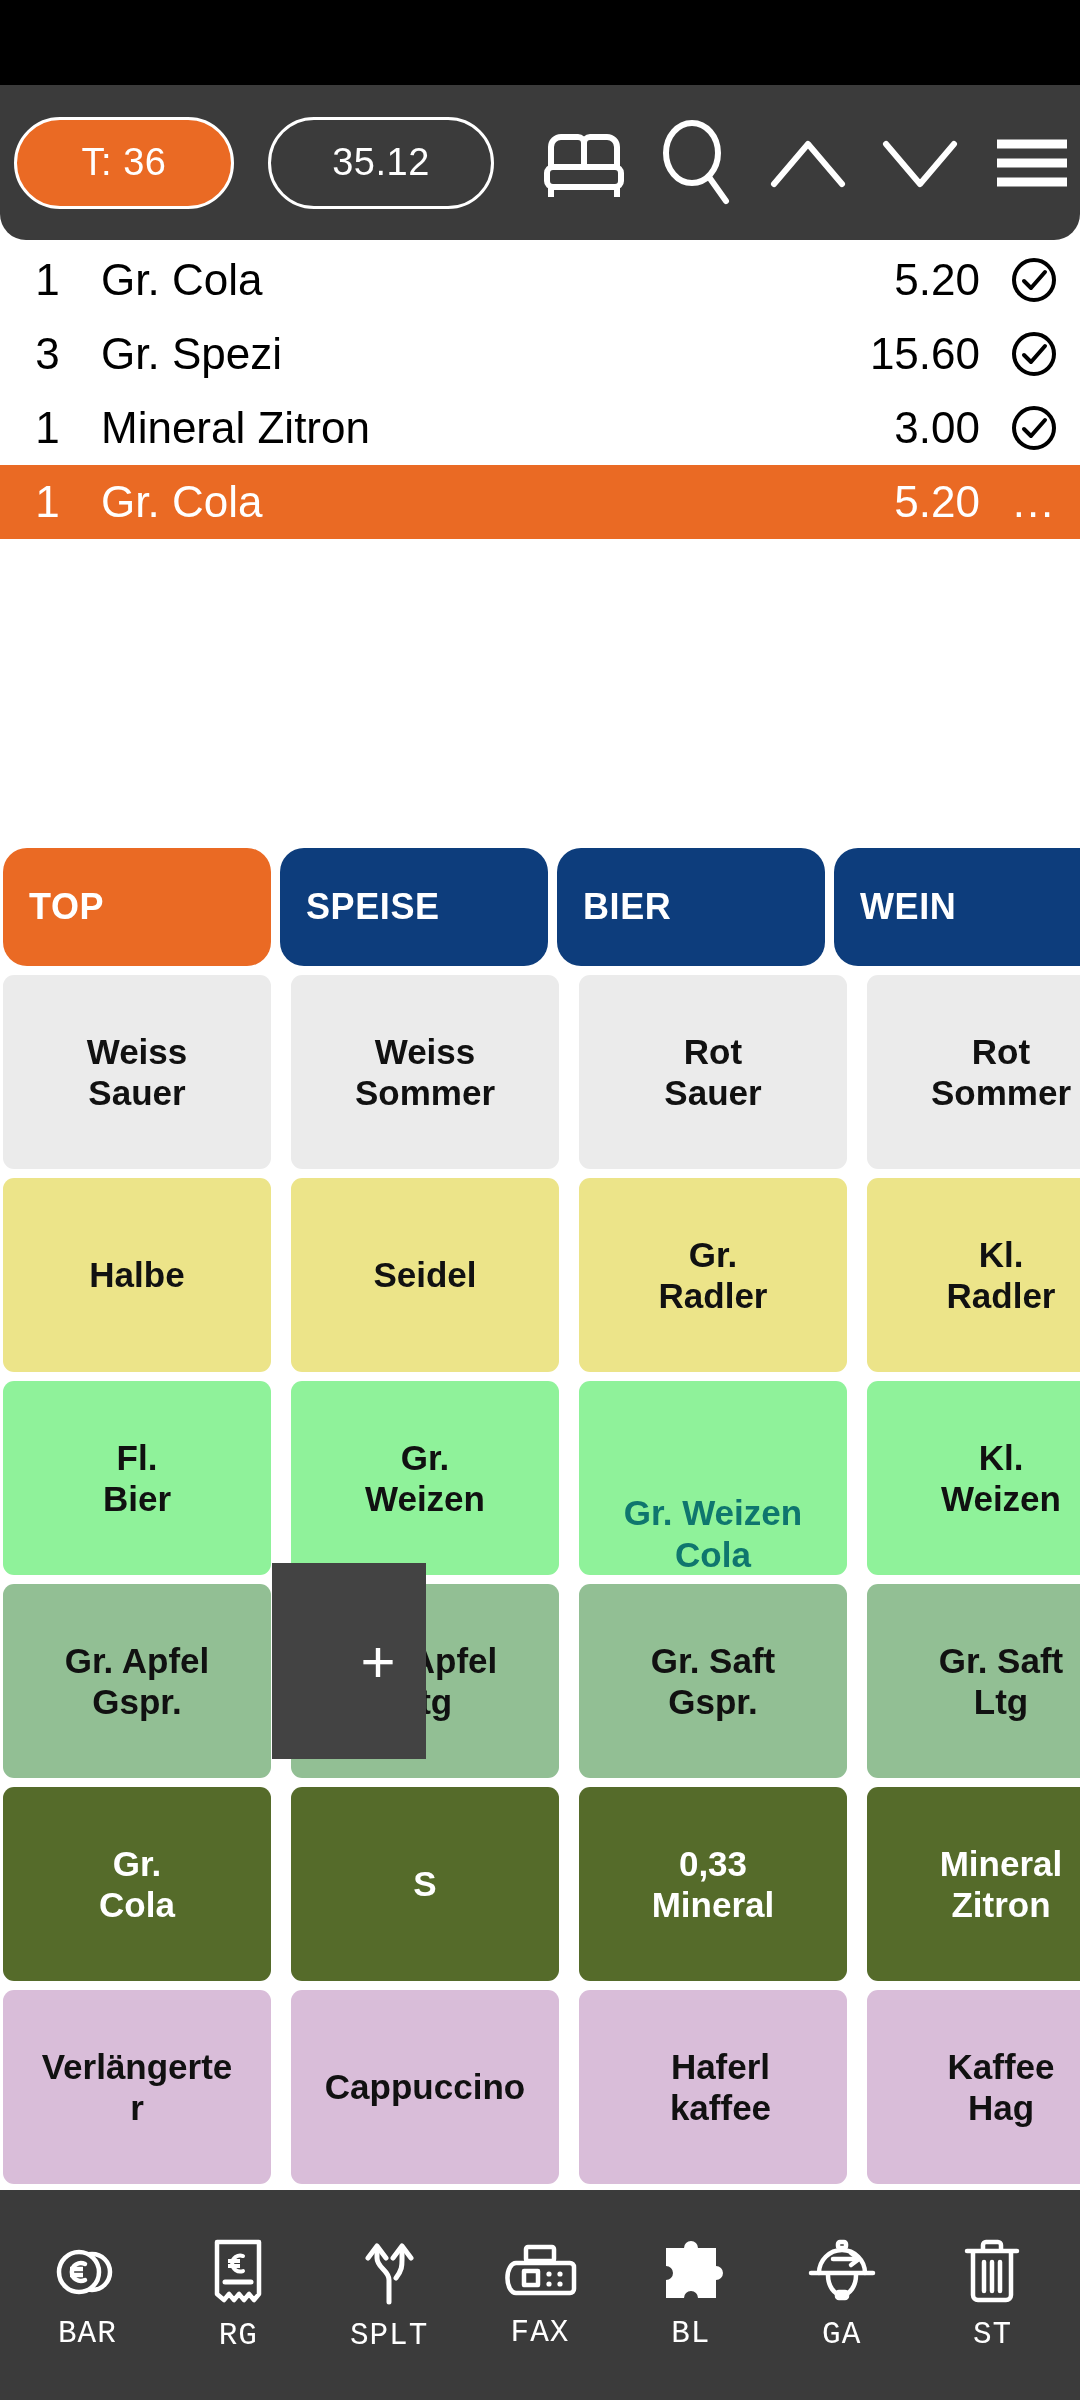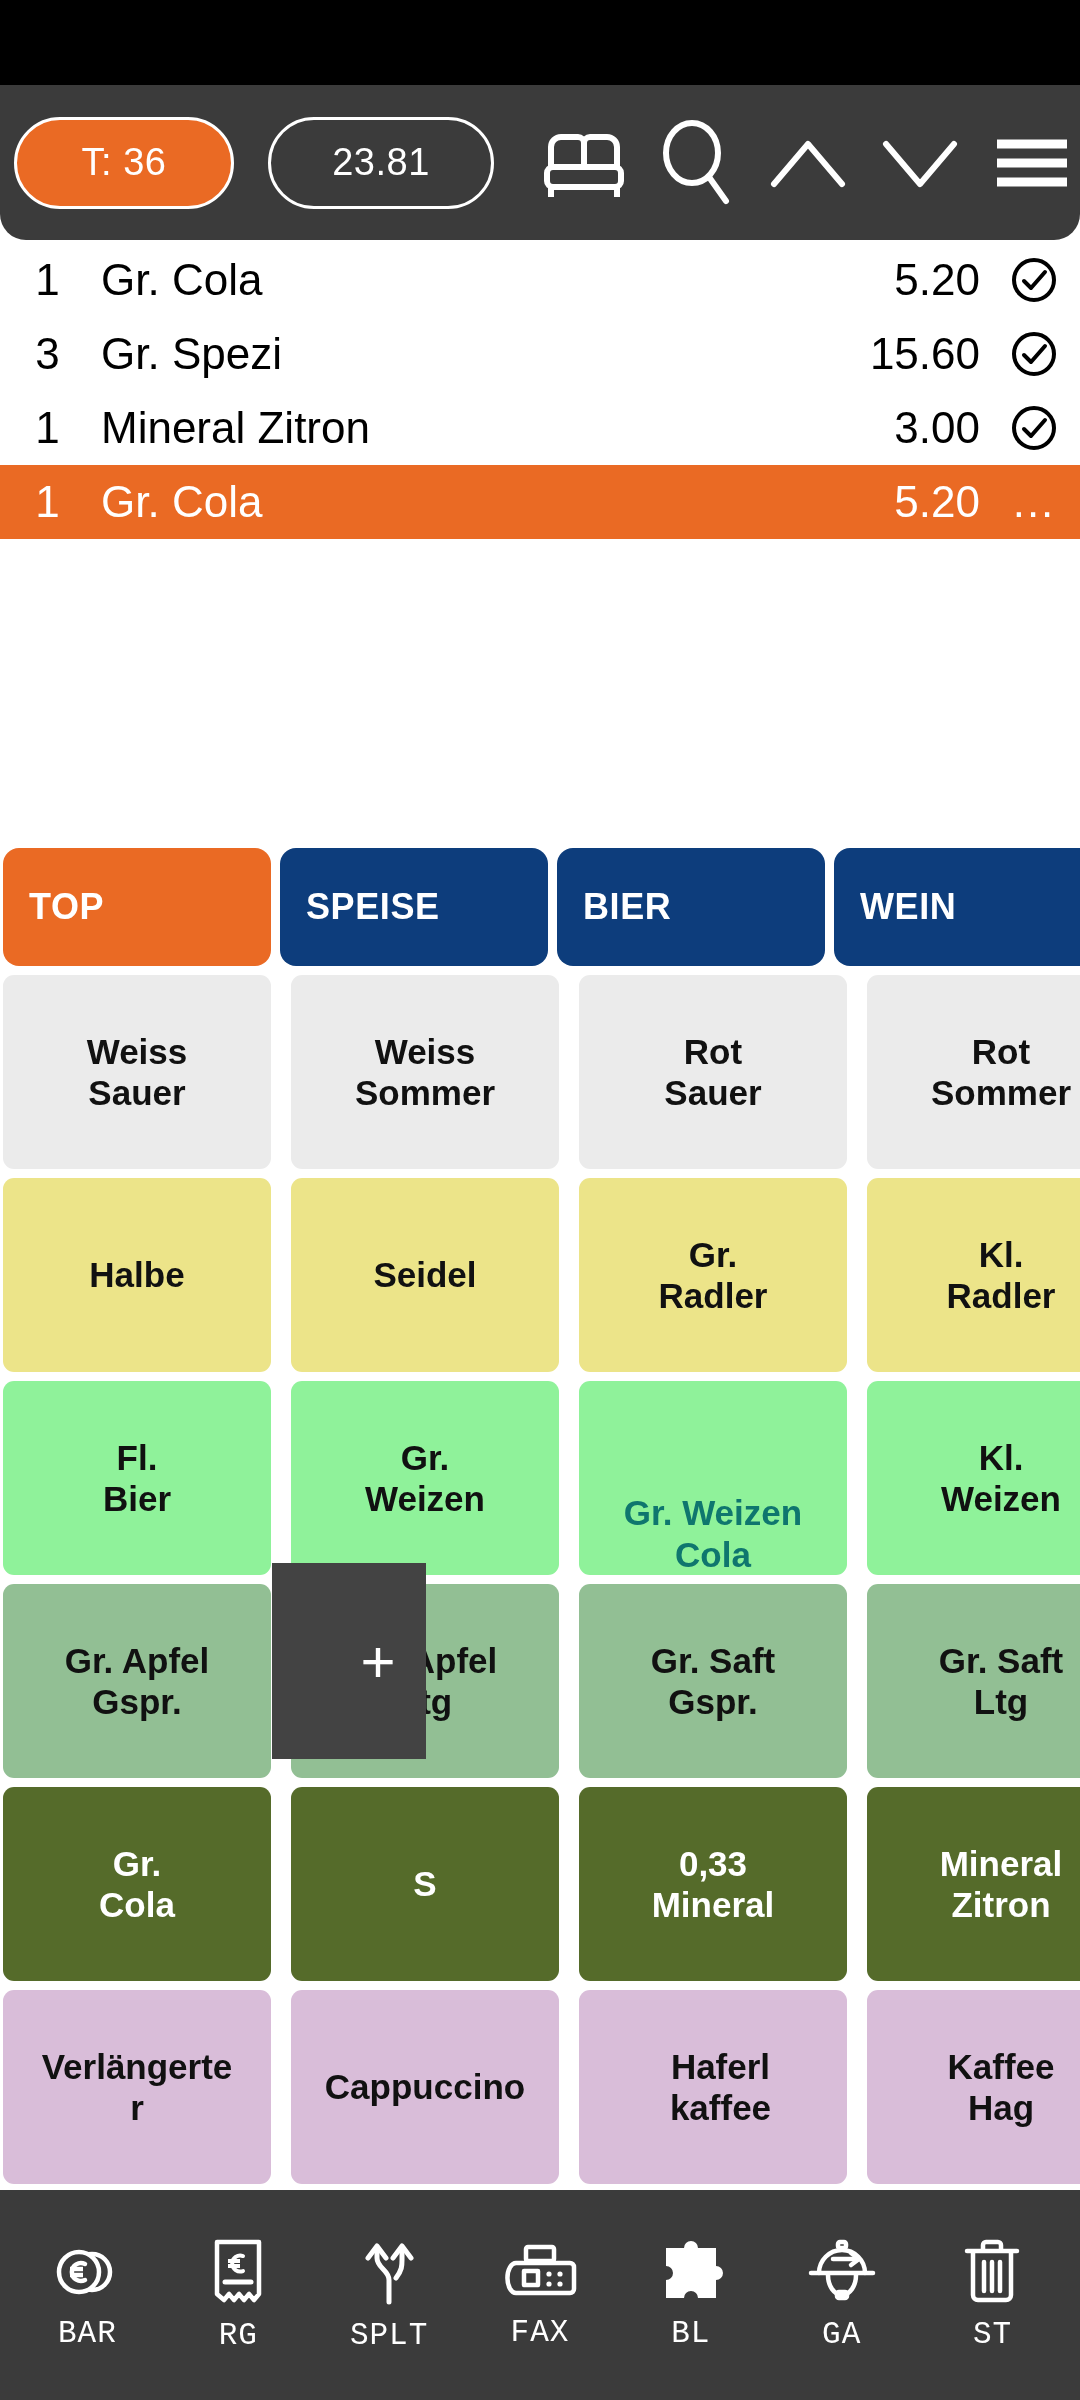--- a/index.html
+++ b/index.html
@@ -60,21 +60,21 @@
 
   
   .filler { position:absolute; left:0; top:548px; width:1080px; height:300px; background:#ffffff; }
 
   
   .cat-row {
     position:absolute; left:0; top:848px; width:1080px; height:118px;
     display:flex; gap:9px; padding:0 0 0 3px;
   }
   .cat-tab {
-    width:268px; height:118px; border-radius:16px;
+    width:268px; height:118px; border-radius:24px;
     background:#0d3d7c; color:#ffffff;
     display:flex; align-items:center;
     padding-left:26px;
     font-size:36px; font-weight:bold; letter-spacing:0.6px;
     flex:0 0 auto;
   }
   .cat-tab.active { background:#ea6a24; }
 
   
   .grid {
@@ -122,21 +122,21 @@
 
   <div class="statusbar"></div>
 
   <div class="toolbar">
 
     <div class="pill pill-table">
       <span>T: 36</span>
     </div>
 
     <div class="pill pill-total">
-      <span>23.81</span>
+      <span>35.12</span>
     </div>
 
     <div class="tb-icon">
       <svg width="86" height="72" viewBox="0 0 86 72">
         <g fill="none" stroke="#ffffff" stroke-width="6" stroke-linejoin="round">
           <path d="M10 42 V20 a10 10 0 0 1 10-10 h17 a6 6 0 0 1 6 6 v26"></path>
           <path d="M76 42 V20 a10 10 0 0 0 -10-10 h-17 a6 6 0 0 0 -6 6 v26"></path>
           <rect x="6" y="40" width="74" height="20" rx="6"></rect>
           <path d="M10 60 v10 M76 60 v10"></path>
         </g>

